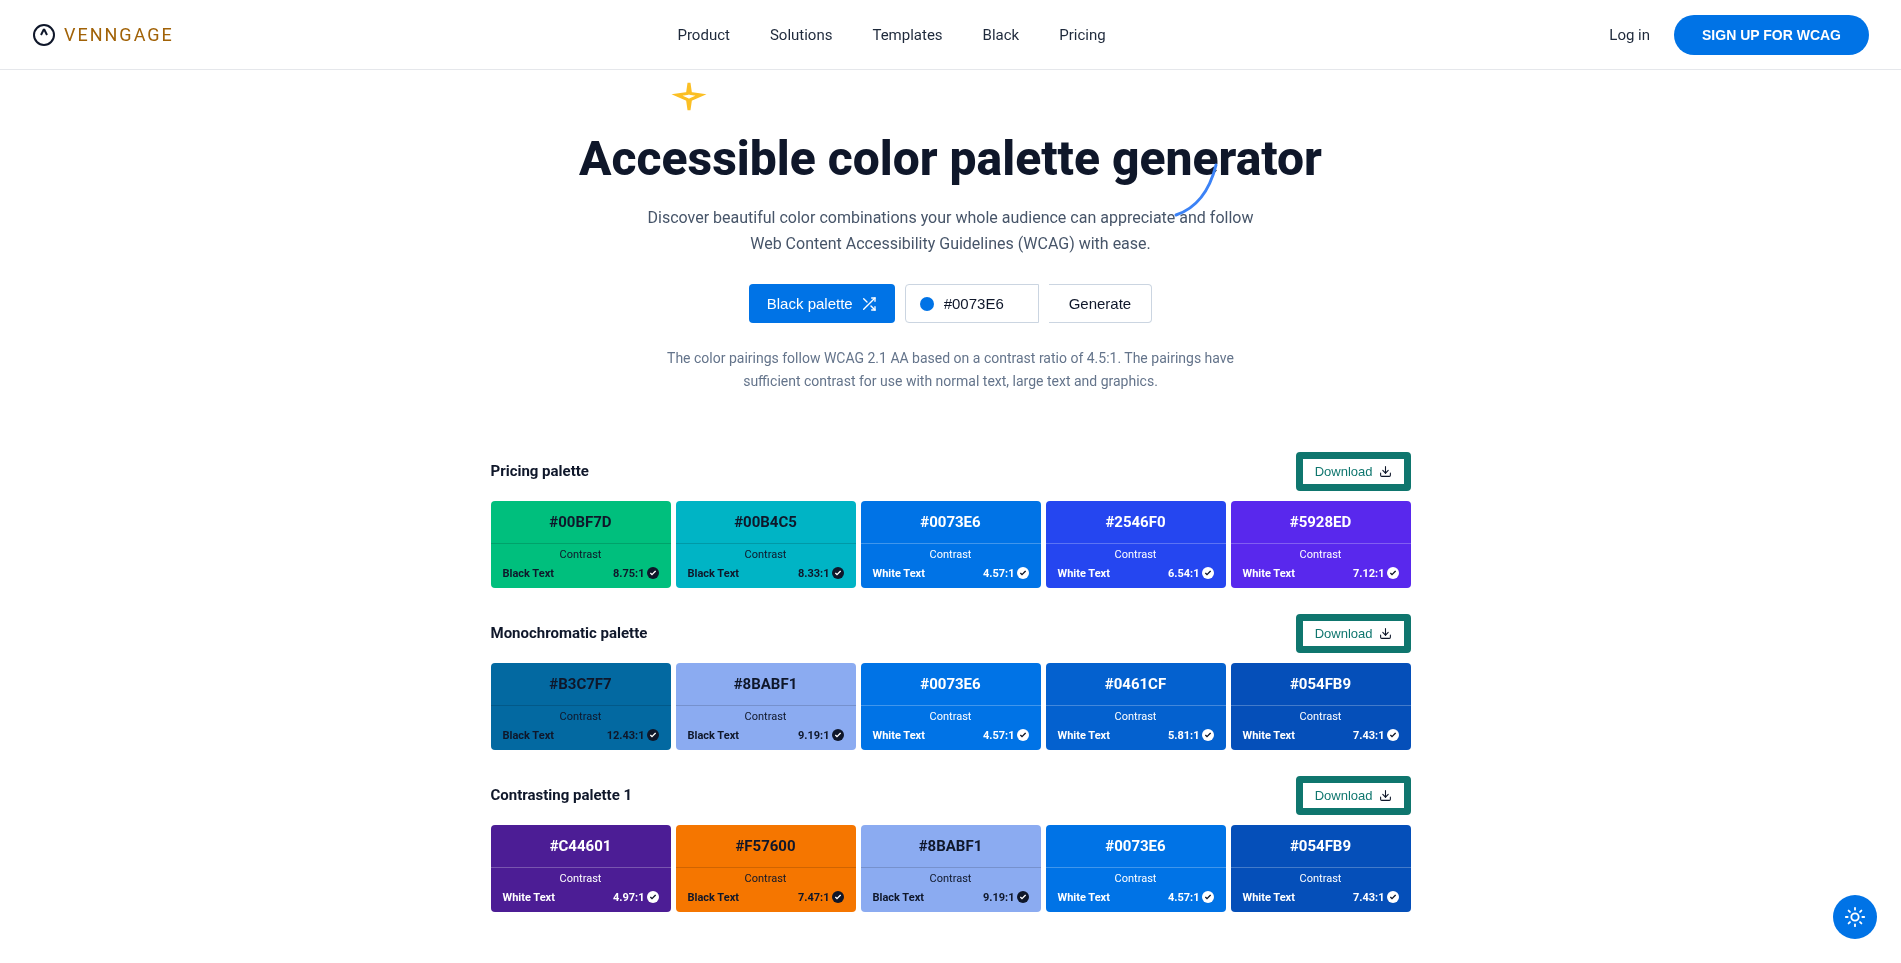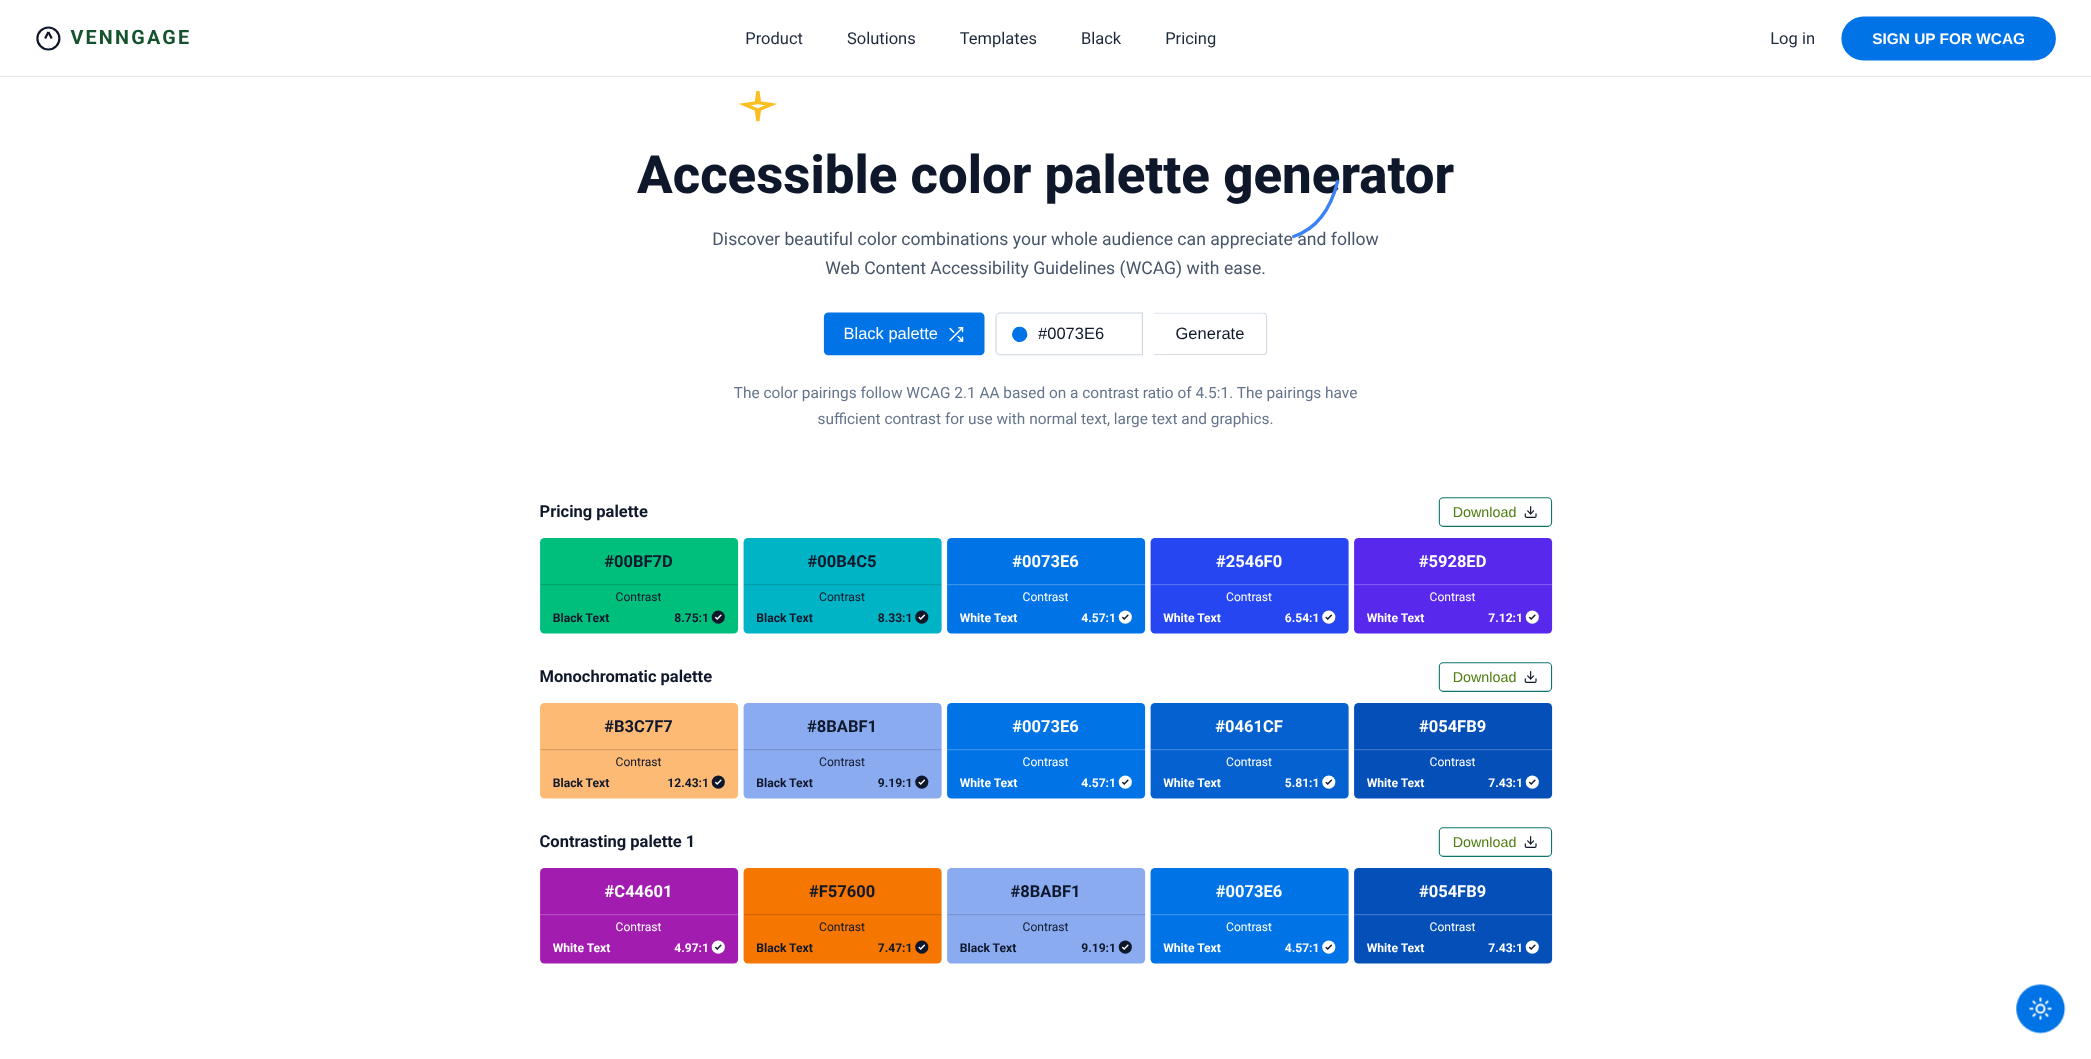--- a/index.html
+++ b/index.html
@@ -1,20 +1,20 @@
 <!DOCTYPE html>
 <html><head>
 <meta charset="utf-8">
 <style>
 * { margin: 0; padding: 0; box-sizing: border-box; }
 body { font-family: -apple-system, BlinkMacSystemFont, "Segoe UI", Roboto, Helvetica, Arial, sans-serif; background: #fff; color: #0f172a; }
 .header { display: flex; align-items: center; justify-content: space-between; padding: 0 32px; height: 70px; border-bottom: 1px solid #e5e7eb; }
 .logo { display: flex; align-items: center; gap: 8px; }
 .logo svg { width: 24px; height: 24px; }
-.logo-text { font-size: 18px; font-weight: 700; letter-spacing: 2px; color: #14532d; }
+.logo-text { font-size: 18px; font-weight: 400; letter-spacing: 2px; color: #a16207; }
 .nav { display: flex; gap: 40px; align-items: flex-end; }
 .nav-item { font-size: 15px; color: #1e293b; cursor: pointer; }
 .header-right { display: flex; align-items: center; gap: 24px; }
 .login { font-size: 15px; color: #1e293b; cursor: pointer; }
 .signup-btn { background: #0073E6; color: #fff; padding: 12px 28px; border-radius: 999px; font-size: 14px; font-weight: 600; border: none; cursor: pointer; }
 .hero { text-align: center; padding: 60px 20px 20px; position: relative; max-width: 1200px; margin: 0 auto; }
 .star-decor { position: absolute; left: 320px; top: 10px; }
 .swoosh-decor { position: absolute; right: 330px; top: 90px; }
 .hero h1 { font-size: 48px; font-weight: 800; color: #0f172a; margin-bottom: 18px; }
 .hero-sub { font-size: 16px; color: #475569; max-width: 640px; margin: 0 auto 28px; line-height: 1.6; }
@@ -22,21 +22,21 @@
 .random-btn { background: #0073E6; color: #fff; border: none; border-radius: 4px; padding: 10px 18px; font-size: 15px; cursor: pointer; display: flex; align-items: center; gap: 8px; }
 .hex-input-wrap { display: flex; align-items: center; border: 1px solid #cbd5e1; border-radius: 4px 0 0 4px; padding: 8px 14px; gap: 10px; }
 .color-dot { width: 14px; height: 14px; border-radius: 50%; background: #0073E6; }
 .hex-input { border: none; outline: none; font-size: 15px; width: 80px; color: #0f172a; }
 .gen-btn { border: 1px solid #cbd5e1; border-left: none; background: #fff; padding: 10px 20px; font-size: 15px; border-radius: 0 4px 4px 0; cursor: pointer; color: #0f172a; }
 .footnote { font-size: 14px; color: #64748b; max-width: 620px; margin: 0 auto 40px; line-height: 1.6; }
 .palettes { max-width: 960px; margin: 0 auto; padding: 0 20px 60px; }
 .palette-block { margin-bottom: 26px; }
 .palette-header { display: flex; justify-content: space-between; align-items: center; margin-bottom: 10px; }
 .palette-title { font-size: 15px; font-weight: 700; color: #0f172a; }
-.download-btn { border: 1px solid #0f766e; background: #fff; border-radius: 4px; padding: 5px 12px; font-size: 13px; cursor: pointer; display: flex; align-items: center; gap: 6px; color: #4d7c0f; }
+.download-btn { border: 7px solid #0f766e; background: #fff; border-radius: 4px; padding: 5px 12px; font-size: 13px; cursor: pointer; display: flex; align-items: center; gap: 6px; color: #0f766e; }
 .swatches { display: flex; gap: 5px; }
 .swatch { flex: 1; border-radius: 4px; overflow: hidden; display: flex; flex-direction: column; }
 .swatch-hex { text-align: center; padding: 12px 0; font-size: 15px; font-weight: 700; }
 .swatch-sep { height: 1px; background: rgba(255,255,255,0.25); }
 .swatch-sep.dark { background: rgba(0,0,0,0.15); }
 .swatch-contrast { text-align: center; font-size: 11px; padding: 4px 0 2px; }
 .swatch-row { display: flex; justify-content: space-between; align-items: center; padding: 4px 12px 8px; font-size: 11px; font-weight: 700; }
 .check-badge { display: inline-flex; width: 12px; height: 12px; border-radius: 50%; background: #fff; align-items: center; justify-content: center; margin-left: 2px; }
 .check-badge svg { width: 8px; height: 8px; }
 .check-badge.inv { background: #0f172a; }
@@ -186,21 +186,21 @@
         <button class="download-btn">
           <span>Download</span>
           <svg width="13" height="13" viewBox="0 0 24 24" fill="none" stroke="#0f172a" stroke-width="2" stroke-linecap="round">
             <path d="M21 15v4a2 2 0 0 1-2 2H5a2 2 0 0 1-2-2v-4"></path>
             <path d="M7 10l5 5 5-5"></path>
             <path d="M12 15V3"></path>
           </svg>
         </button>
       </div>
       <div class="swatches">
-        <div class="swatch" style="background: #fdba74;">
+        <div class="swatch" style="background: #0369a1;">
           <div class="swatch-hex txt-black">#B3C7F7</div>
           <div class="swatch-sep dark"></div>
           <div class="swatch-contrast txt-black">Contrast</div>
           <div class="swatch-row txt-black">
             <span>Black Text</span>
             <span>12.43:1<span class="check-badge inv">
                 <svg viewBox="0 0 24 24" fill="none" stroke="#fff" stroke-width="4" stroke-linecap="round">
                   <path d="M5 13l4 4L19 7"></path>
                 </svg>
               </span></span>
@@ -266,21 +266,21 @@
         <button class="download-btn">
           <span>Download</span>
           <svg width="13" height="13" viewBox="0 0 24 24" fill="none" stroke="#0f172a" stroke-width="2" stroke-linecap="round">
             <path d="M21 15v4a2 2 0 0 1-2 2H5a2 2 0 0 1-2-2v-4"></path>
             <path d="M7 10l5 5 5-5"></path>
             <path d="M12 15V3"></path>
           </svg>
         </button>
       </div>
       <div class="swatches">
-        <div class="swatch" style="background: #a21caf;">
+        <div class="swatch" style="background: #4c1d95;">
           <div class="swatch-hex txt-white">#C44601</div>
           <div class="swatch-sep"></div>
           <div class="swatch-contrast txt-white">Contrast</div>
           <div class="swatch-row txt-white">
             <span>White Text</span>
             <span>4.97:1<span class="check-badge">
                 <svg viewBox="0 0 24 24" fill="none" stroke="#0f172a" stroke-width="4" stroke-linecap="round">
                   <path d="M5 13l4 4L19 7"></path>
                 </svg>
               </span></span>

